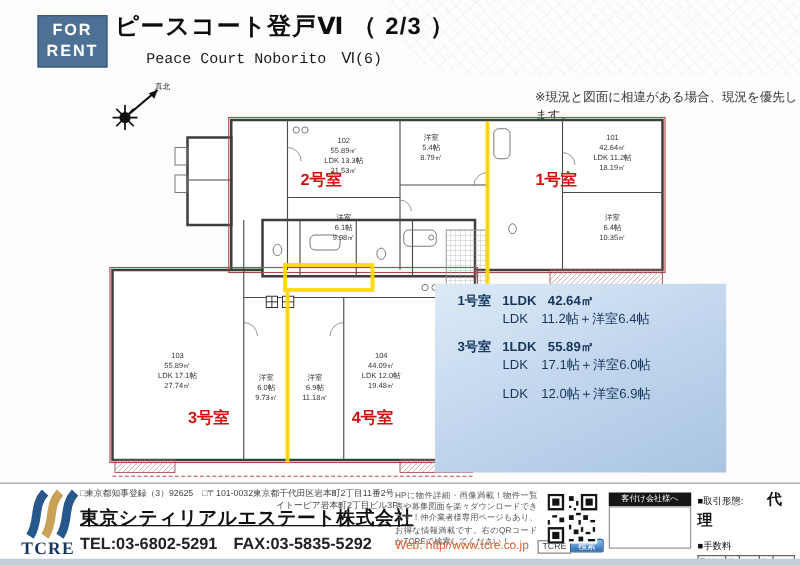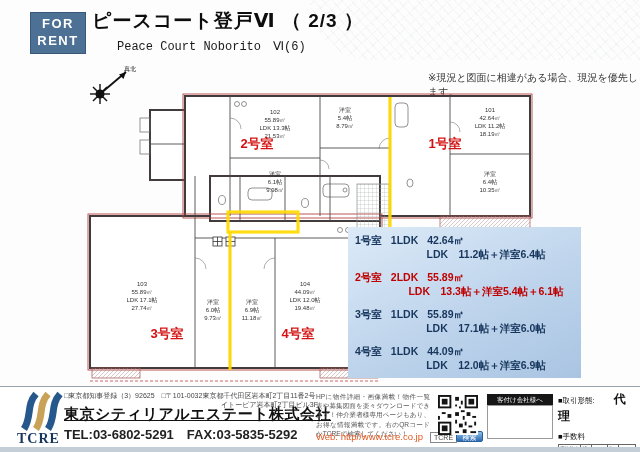--- a/index.html
+++ b/index.html
@@ -24,24 +24,24 @@
   .wo{fill:#ffffff;stroke:#413b3b;stroke-width:2;}
   .wi{stroke:#4a4a4a;stroke-width:.9;}
   .redline{fill:none;stroke:#b34444;stroke-width:.9;}
   .fx{fill:none;stroke:#666;stroke-width:.7;}
   .door{fill:none;stroke:#777;stroke-width:.6;}
   .yl{stroke:#ffd900;stroke-width:3.2;fill:none;opacity:.92;}
   .rt{font-size:6px;fill:#333;text-anchor:middle;}
   .unitlabel{font-size:13px;font-weight:700;fill:#d41111;text-anchor:middle;}
   
   .infobox{position:absolute;left:348px;top:227px;width:233px;height:151px;box-sizing:border-box;
-    background:linear-gradient(155deg,#dceaf7 0%,#bed4ec 55%,#a9c4e2 100%);padding:7px 0 0 7px;}
+    background:linear-gradient(155deg,#dceaf7 0%,#bed4ec 55%,#a9c4e2 100%);padding:7px 0 0 18px;}
   .inforow{margin-bottom:9px;}
   .inforow .l1{font-size:10.5px;font-weight:700;color:#17365d;white-space:nowrap;}
-  .inforow .l2{font-size:10.5px;font-weight:700;color:#17365d;padding-left:36px;white-space:nowrap;text-align:center;}
+  .inforow .l2{font-size:10.5px;font-weight:400;color:#17365d;padding-left:36px;white-space:nowrap;}
   .inforow .sp{margin-right:9px;}
   .inforow.hl .l1,.inforow.hl .l2{color:#c00000;}
   
   .footer{position:absolute;left:0;top:386px;width:640px;height:61px;background:#fff;border-top:1px solid #97a3ad;}
   .logo{position:absolute;left:16px;top:4px;width:58px;height:54px;}
   .reg{position:absolute;left:64px;top:4px;width:254px;font-size:7px;color:#444;line-height:1.35;}
   .reg .r2{text-align:right;}
   .company{position:absolute;left:64px;top:18px;font-size:15px;font-weight:700;color:#111;letter-spacing:.5px;white-space:nowrap;text-decoration:underline;}
   .telfax{position:absolute;left:64px;top:39px;font-size:13px;color:#222;font-weight:600;white-space:nowrap;}
   .promo{position:absolute;left:316px;top:5px;width:114px;font-size:6.6px;color:#555;line-height:1.4;text-align:justify;}
@@ -213,30 +213,25 @@
       <text class="unitlabel" x="87" y="250">3号室</text>
       <text class="unitlabel" x="218" y="250">4号室</text>
     </g>
   </svg>
 
   <div class="infobox">
     <div class="inforow">
       <div class="l1"><span class="sp">1号室</span><span class="sp">1LDK</span><span>42.64㎡</span></div>
       <div class="l2">LDK　11.2帖＋洋室6.4帖</div>
     </div>
-    <div class="inforow hl">
-      <div class="l1"><span class="sp">2号室</span><span class="sp">2LDK</span><span>55.89㎡</span></div>
-      <div class="l2">LDK　13.3帖＋洋室5.4帖＋6.1帖</div>
-    </div>
     <div class="inforow">
       <div class="l1"><span class="sp">3号室</span><span class="sp">1LDK</span><span>55.89㎡</span></div>
       <div class="l2">LDK　17.1帖＋洋室6.0帖</div>
     </div>
     <div class="inforow">
-      <div class="l1"><span class="sp">4号室</span><span class="sp">1LDK</span><span>44.09㎡</span></div>
       <div class="l2">LDK　12.0帖＋洋室6.9帖</div>
     </div>
   </div>
 
   <div class="footer">
     <svg class="logo" viewBox="0 0 58 54">
       <path d="M8 38 C16 26 10 14 20 3" stroke="#27588c" stroke-width="7" fill="none"></path>
       <path d="M20 38 C28 26 22 14 32 3" stroke="#c9a257" stroke-width="7" fill="none"></path>
       <path d="M32 38 C40 26 34 14 44 3" stroke="#27588c" stroke-width="7" fill="none"></path>
       <text x="1" y="52" font-family="Liberation Serif, DejaVu Serif, serif" font-size="14" font-weight="bold" fill="#17365d" letter-spacing="1">TCRE</text>

